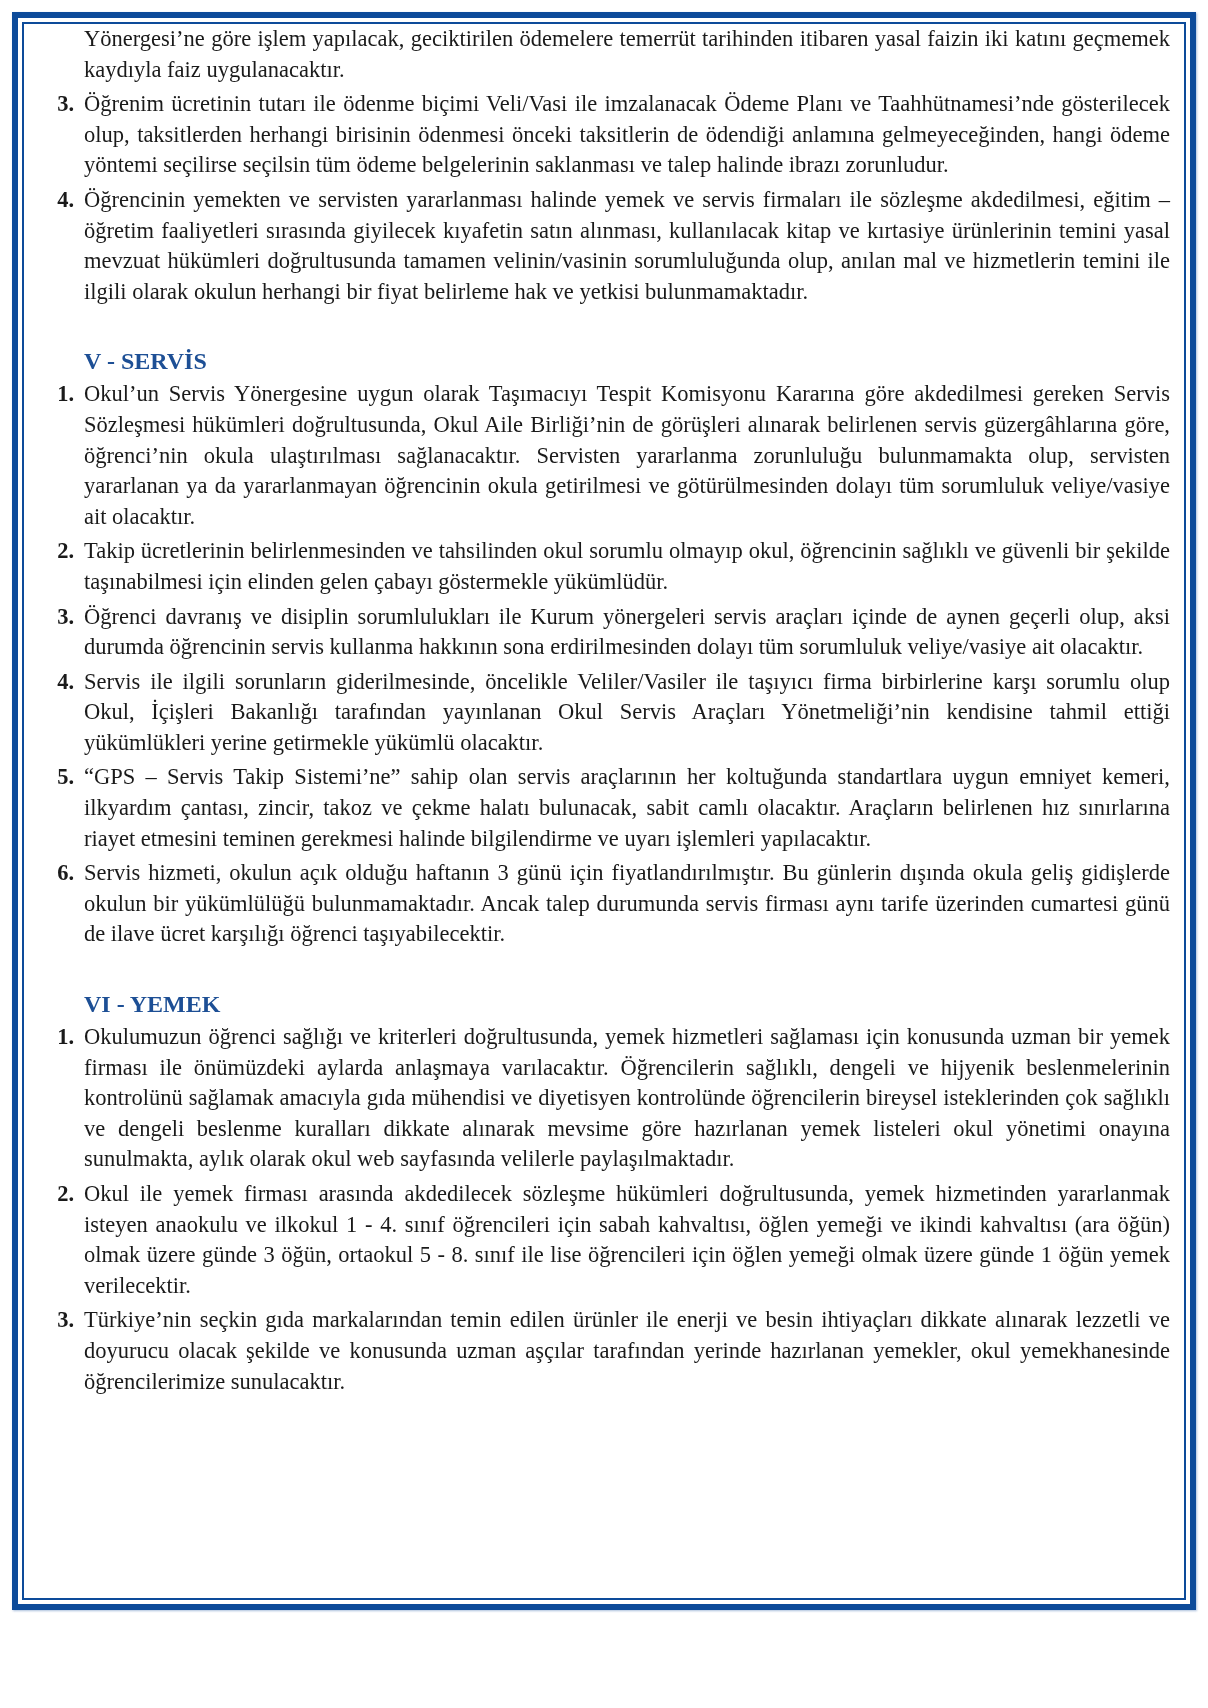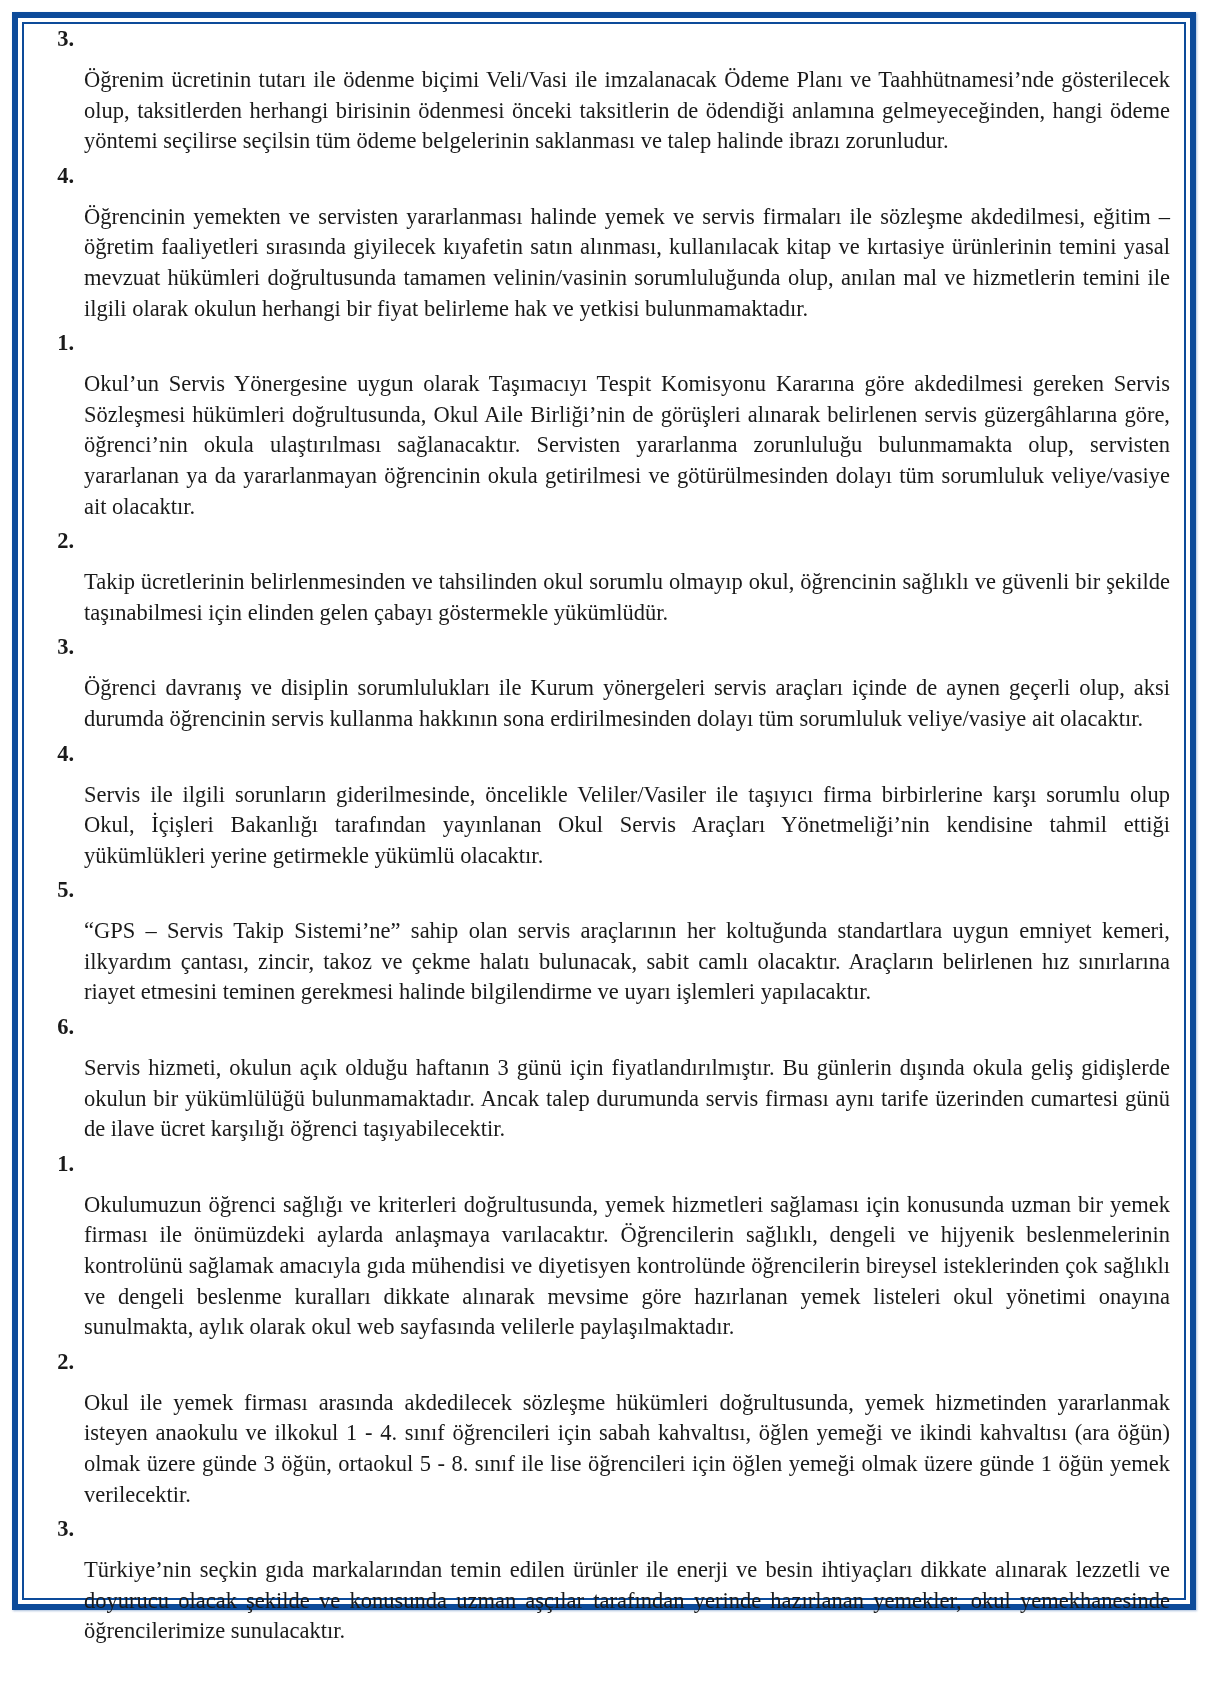--- a/index.html
+++ b/index.html
@@ -60,50 +60,51 @@
       flex: 0 0 56px;
       text-align: right;
       padding-right: 10px;
       box-sizing: border-box;
       font-weight: bold;
       font-size: 22.5px;
       line-height: 30.6px;
     }
     .item-text {
       flex: 1 1 auto;
-      margin-top: 41px;
     }
     .section-title {
       padding-left: 56px;
       margin: 38px 0 2px 0;
       font-size: 24px;
       font-weight: bold;
       color: #1d4f95;
       line-height: 32px;
     }
   </style>
 </head>
 <body>
 
 <div class="frame-outer">
   <div class="frame-inner"></div>
 </div>
 
 <div class="content">
 
+  <p class="para continuation">Yönergesi’ne göre işlem yapılacak, geciktirilen ödemelere temerrüt tarihinden itibaren yasal faizin iki katını geçmemek kaydıyla faiz uygulanacaktır.</p>
 
   <div class="item">
     <span class="item-num">3.</span>
     <p class="para item-text">Öğrenim ücretinin tutarı ile ödenme biçimi Veli/Vasi ile imzalanacak Ödeme Planı ve Taahhütnamesi’nde gösterilecek olup, taksitlerden herhangi birisinin ödenmesi önceki taksitlerin de ödendiği anlamına gelmeyeceğinden, hangi ödeme yöntemi seçilirse seçilsin tüm ödeme belgelerinin saklanması ve talep halinde ibrazı zorunludur.</p>
   </div>
   <div class="item">
     <span class="item-num">4.</span>
     <p class="para item-text">Öğrencinin yemekten ve servisten yararlanması halinde yemek ve servis firmaları ile sözleşme akdedilmesi, eğitim – öğretim faaliyetleri sırasında giyilecek kıyafetin satın alınması, kullanılacak kitap ve kırtasiye ürünlerinin temini yasal mevzuat hükümleri doğrultusunda tamamen velinin/vasinin sorumluluğunda olup, anılan mal ve hizmetlerin temini ile ilgili olarak okulun herhangi bir fiyat belirleme hak ve yetkisi bulunmamaktadır.</p>
   </div>
 
+  <h2 class="section-title">V - SERVİS</h2>
 
   <div class="item">
     <span class="item-num">1.</span>
     <p class="para item-text">Okul’un Servis Yönergesine uygun olarak Taşımacıyı Tespit Komisyonu Kararına göre akdedilmesi gereken Servis Sözleşmesi hükümleri doğrultusunda, Okul Aile Birliği’nin de görüşleri alınarak belirlenen servis güzergâhlarına göre, öğrenci’nin okula ulaştırılması sağlanacaktır. Servisten yararlanma zorunluluğu bulunmamakta olup, servisten yararlanan ya da yararlanmayan öğrencinin okula getirilmesi ve götürülmesinden dolayı tüm sorumluluk veliye/vasiye ait olacaktır.</p>
   </div>
   <div class="item">
     <span class="item-num">2.</span>
     <p class="para item-text">Takip ücretlerinin belirlenmesinden ve tahsilinden okul sorumlu olmayıp okul, öğrencinin sağlıklı ve güvenli bir şekilde taşınabilmesi için elinden gelen çabayı göstermekle yükümlüdür.</p>
   </div>
   <div class="item">
@@ -116,20 +117,21 @@
   </div>
   <div class="item">
     <span class="item-num">5.</span>
     <p class="para item-text">“GPS – Servis Takip Sistemi’ne” sahip olan servis araçlarının her koltuğunda standartlara uygun emniyet kemeri, ilkyardım çantası, zincir, takoz ve çekme halatı bulunacak, sabit camlı olacaktır. Araçların belirlenen hız sınırlarına riayet etmesini teminen gerekmesi halinde bilgilendirme ve uyarı işlemleri yapılacaktır.</p>
   </div>
   <div class="item">
     <span class="item-num">6.</span>
     <p class="para item-text">Servis hizmeti, okulun açık olduğu haftanın 3 günü için fiyatlandırılmıştır. Bu günlerin dışında okula geliş gidişlerde okulun bir yükümlülüğü bulunmamaktadır. Ancak talep durumunda servis firması aynı tarife üzerinden cumartesi günü de ilave ücret karşılığı öğrenci taşıyabilecektir.</p>
   </div>
 
+  <h2 class="section-title">VI - YEMEK</h2>
 
   <div class="item">
     <span class="item-num">1.</span>
     <p class="para item-text">Okulumuzun öğrenci sağlığı ve kriterleri doğrultusunda, yemek hizmetleri sağlaması için konusunda uzman bir yemek firması ile önümüzdeki aylarda anlaşmaya varılacaktır. Öğrencilerin sağlıklı, dengeli ve hijyenik beslenmelerinin kontrolünü sağlamak amacıyla gıda mühendisi ve diyetisyen kontrolünde öğrencilerin bireysel isteklerinden çok sağlıklı ve dengeli beslenme kuralları dikkate alınarak mevsime göre hazırlanan yemek listeleri okul yönetimi onayına sunulmakta, aylık olarak okul web sayfasında velilerle paylaşılmaktadır.</p>
   </div>
   <div class="item">
     <span class="item-num">2.</span>
     <p class="para item-text">Okul ile yemek firması arasında akdedilecek sözleşme hükümleri doğrultusunda, yemek hizmetinden yararlanmak isteyen anaokulu ve ilkokul 1 - 4. sınıf öğrencileri için sabah kahvaltısı, öğlen yemeği ve ikindi kahvaltısı (ara öğün) olmak üzere günde 3 öğün, ortaokul 5 - 8. sınıf ile lise öğrencileri için öğlen yemeği olmak üzere günde 1 öğün yemek verilecektir.</p>
   </div>
   <div class="item">

